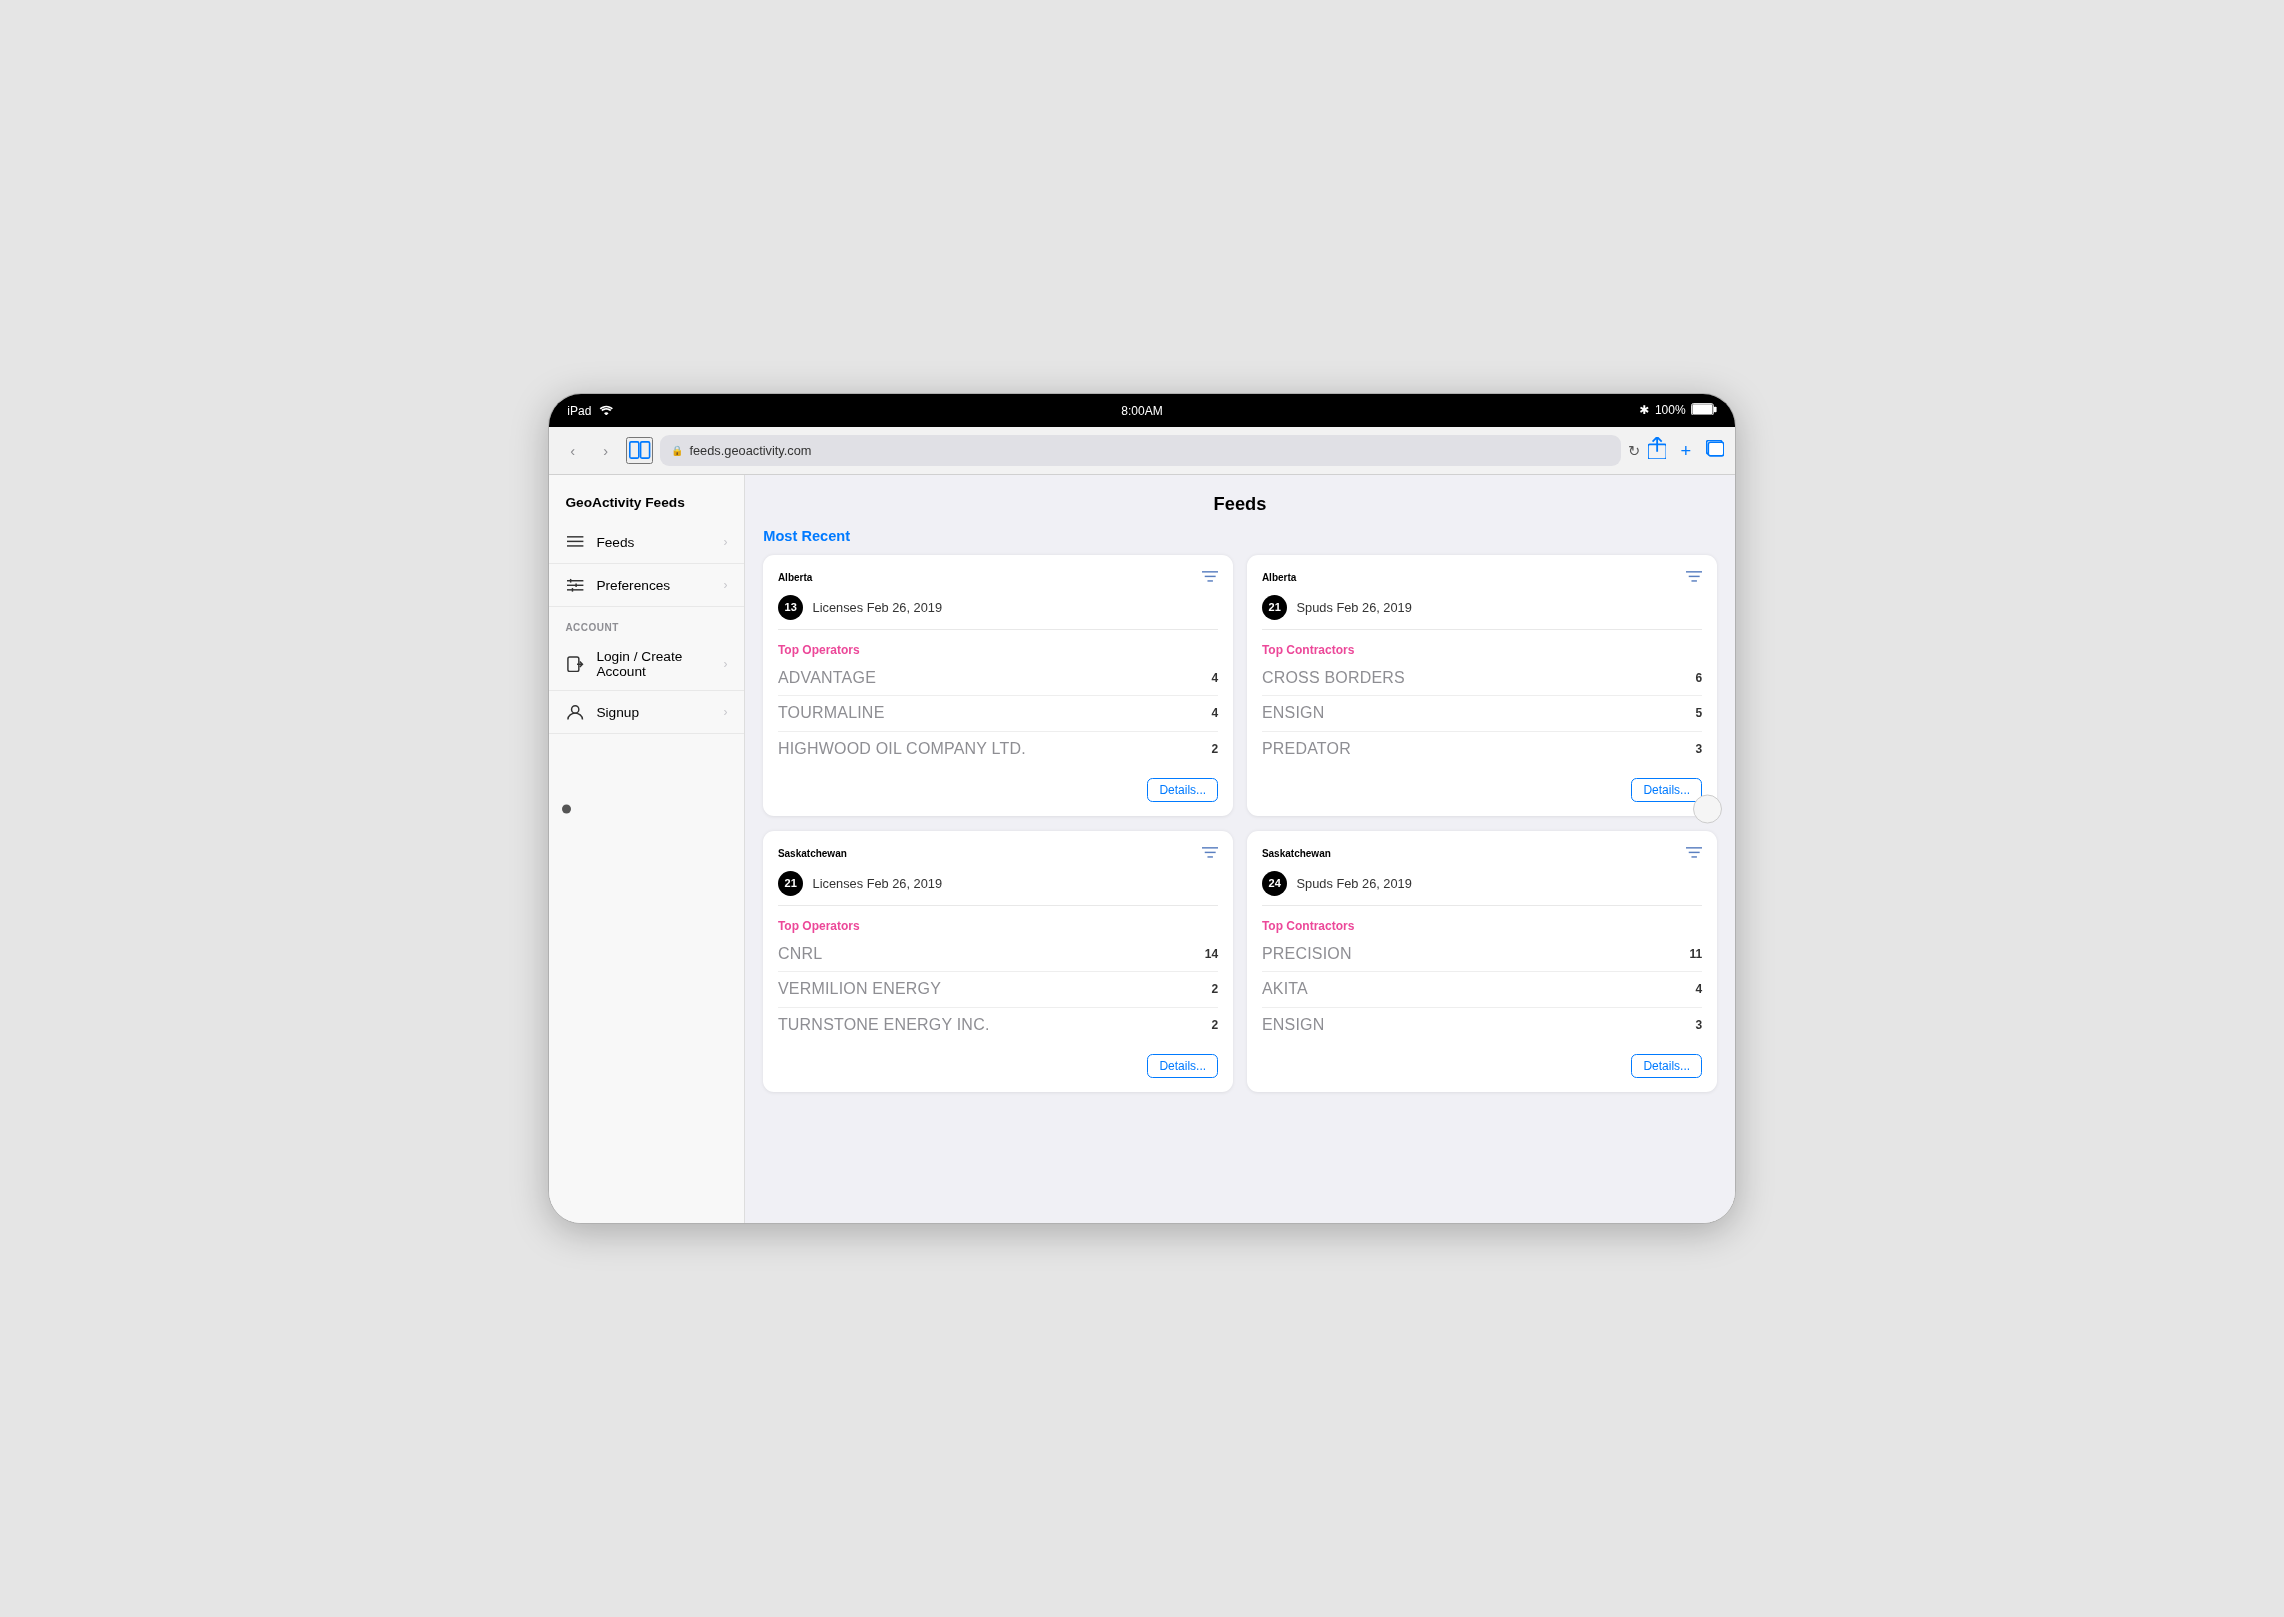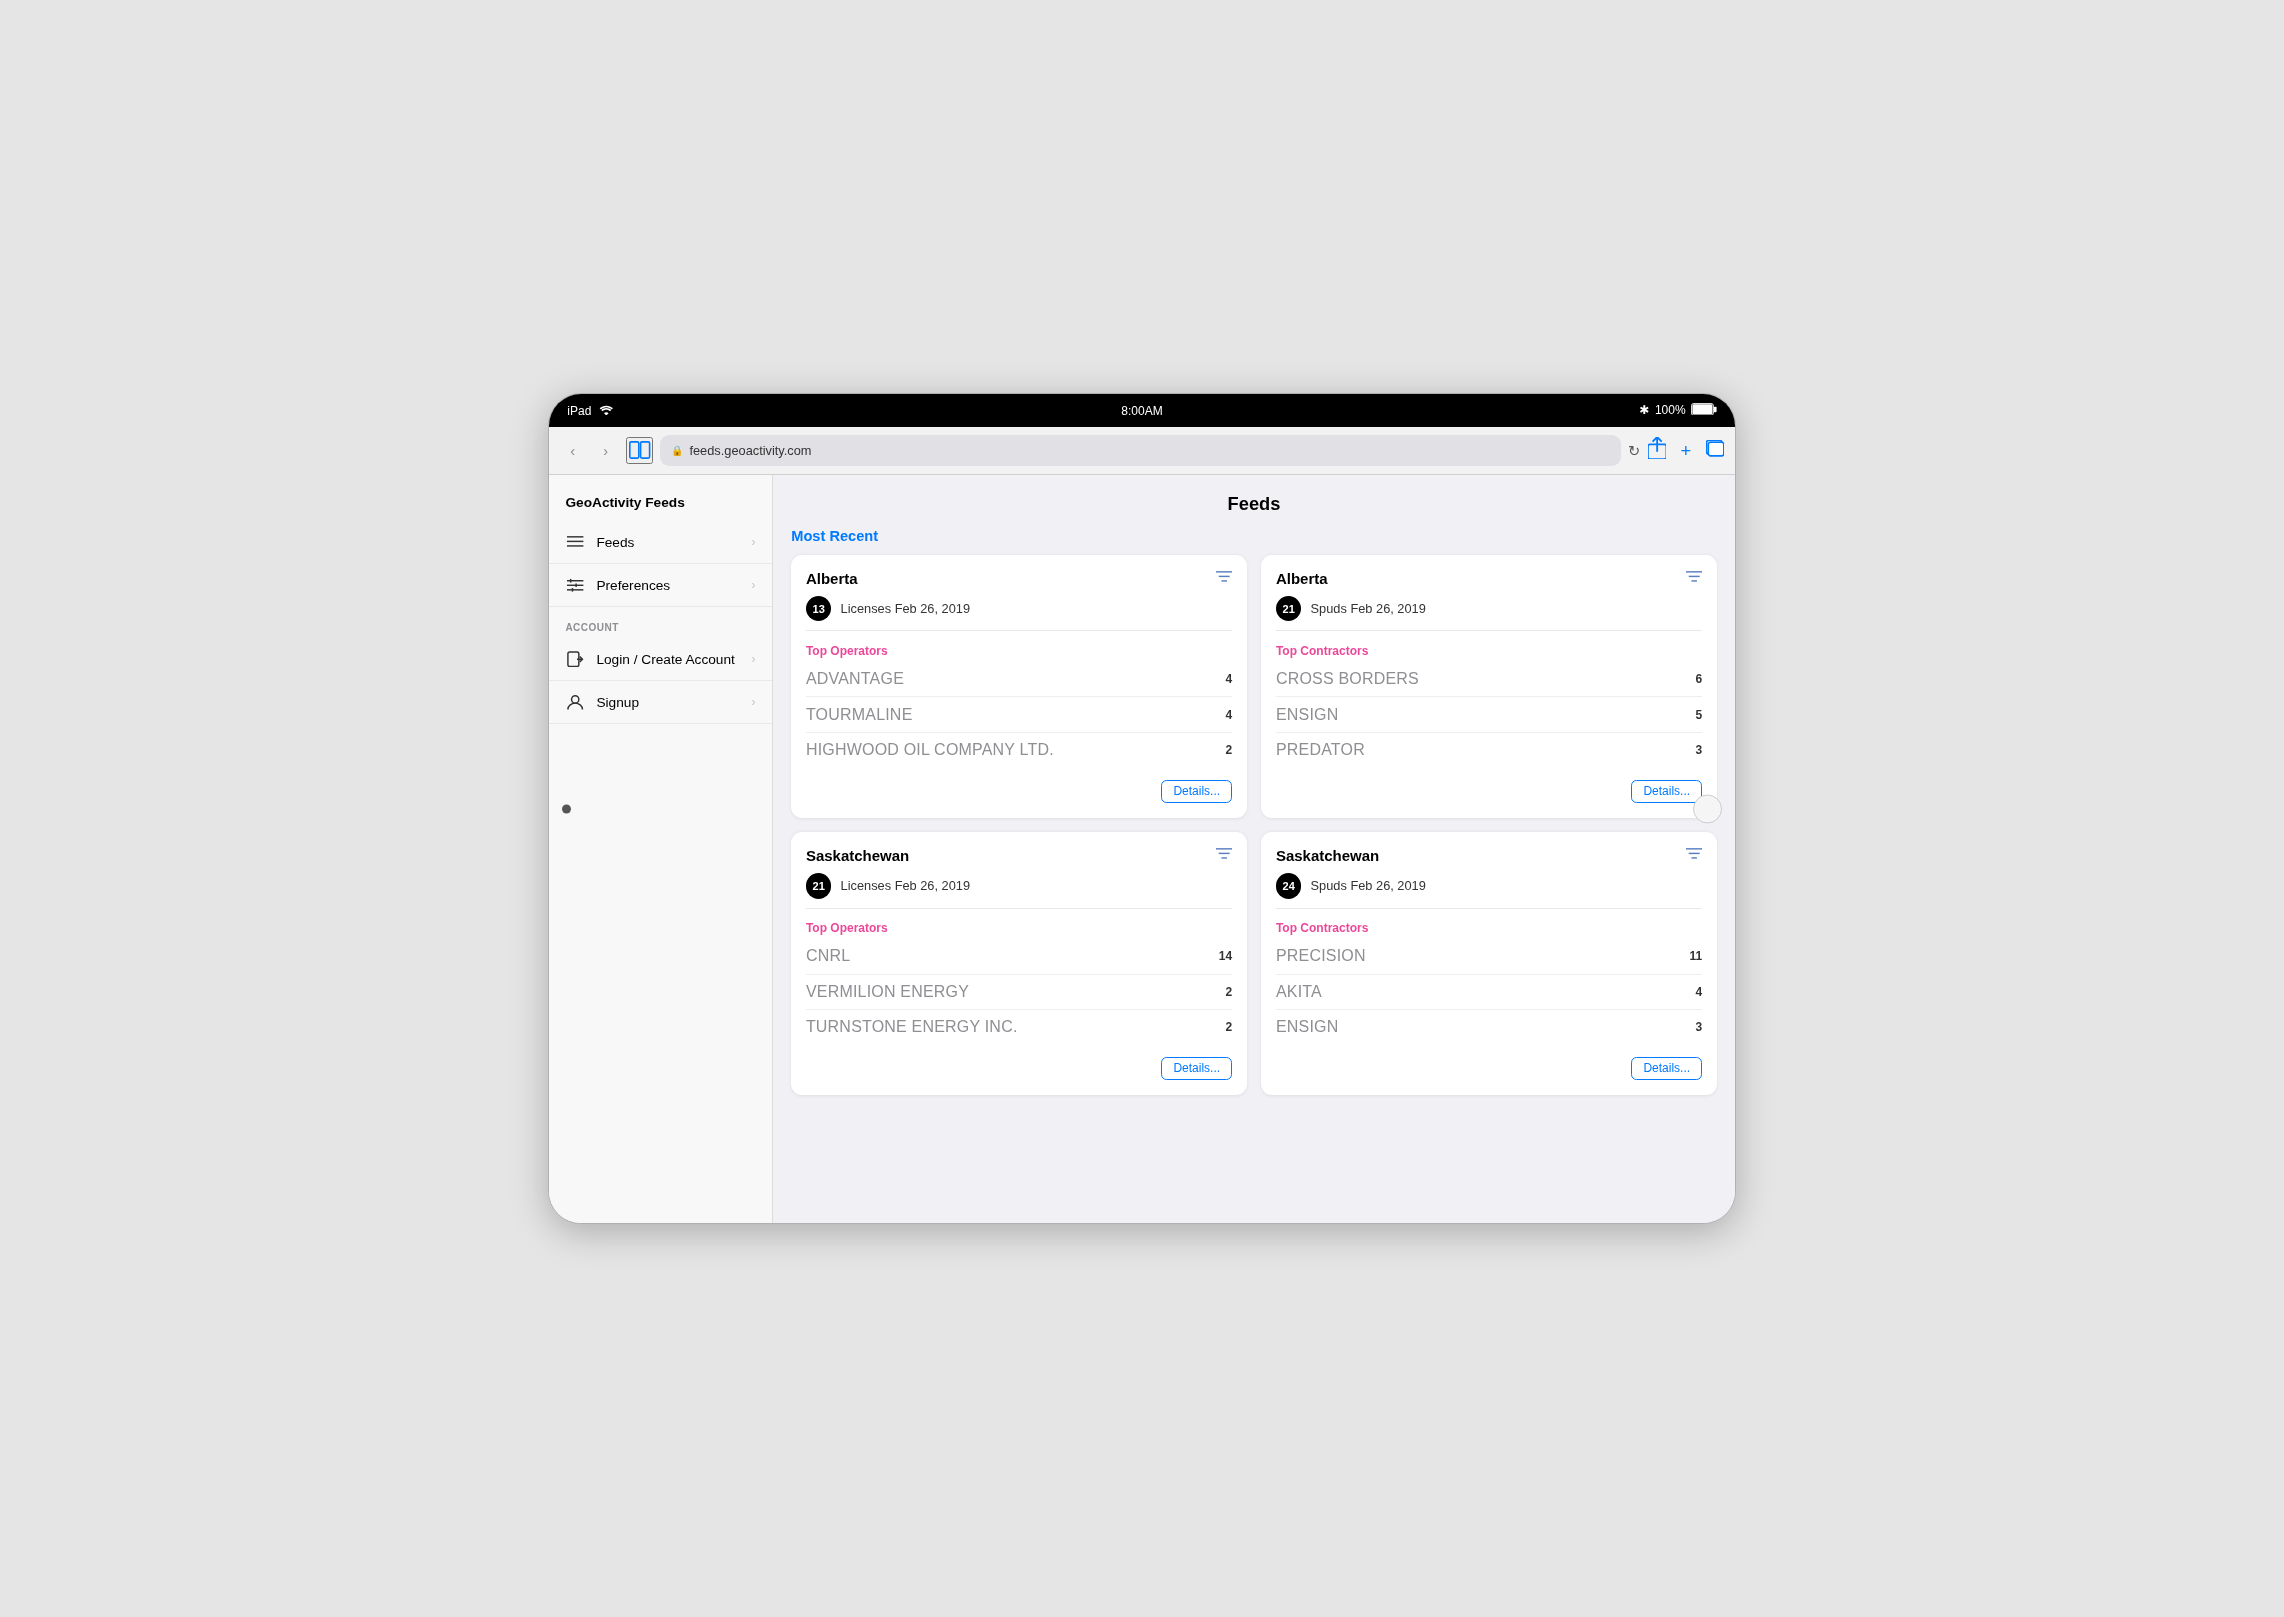--- a/index.html
+++ b/index.html
@@ -82,21 +82,21 @@
     .toolbar-actions { display: flex; align-items: center; gap: 14.6px; }
     .toolbar-btn { color: #007aff; font-size: 18.3px; cursor: pointer; background: none; border: none; }
     
     .main-content {
       display: flex;
       flex: 1;
       overflow: hidden;
     }
     
     .sidebar {
-      width: 224px;
+      width: 196px;
       background: #f8f8f8;
       border-right: 0.9px solid #ddd;
       flex-shrink: 0;
       display: flex;
       flex-direction: column;
       padding-top: 7.3px;
     }
     .sidebar-title {
       font-size: 13.7px;
       font-weight: 700;
@@ -166,21 +166,21 @@
       padding: 14.6px;
       box-shadow: 0 0.9px 3.7px rgba(0,0,0,0.08);
     }
     .card-header {
       display: flex;
       align-items: center;
       justify-content: space-between;
       margin-bottom: 9.1px;
     }
     .card-title {
-      font-size: 15px;
+      font-size: 10px;
       font-weight: 700;
       color: #000;
     }
     .filter-icon {
       color: #5a7fc0;
       font-size: 12.8px;
     }
     .card-subtitle-row {
       display: flex;
       align-items: center;

